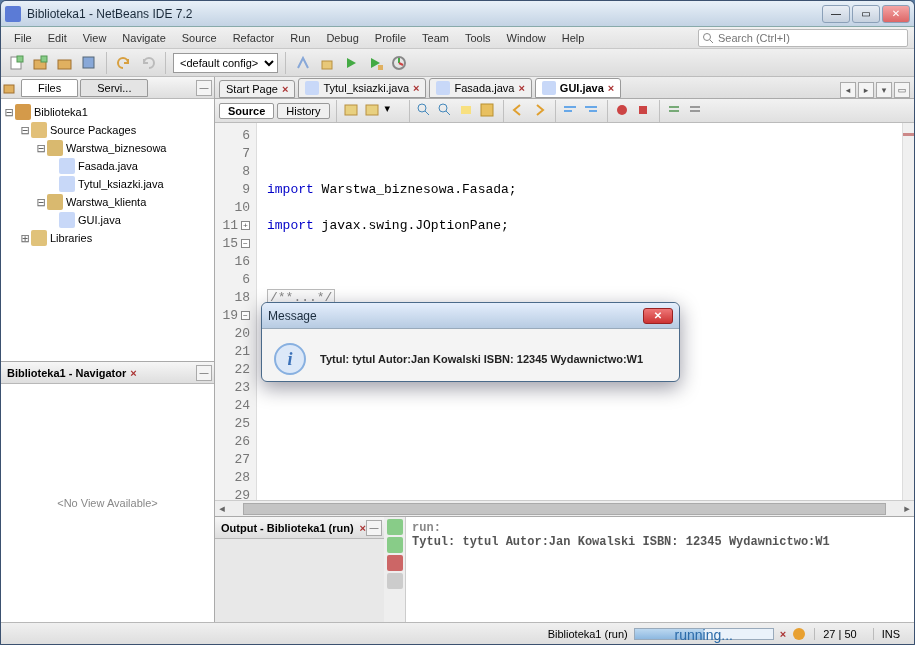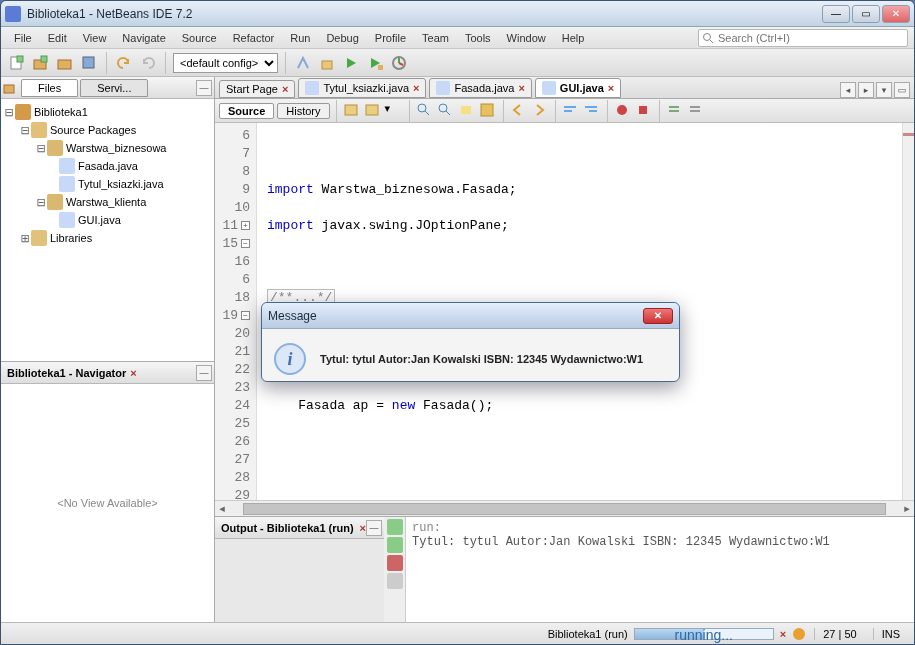--- a/index.html
+++ b/index.html
@@ -83,21 +83,21 @@
 .err-stripe .mark { height:3px; background:#c88; margin-top:10px; }
 .hscroll { height:16px; background:#eee; border-top:1px solid #ccc; display:flex; align-items:center; }
 .hscroll .thumb { height:12px; background:#c4c4c4; border:1px solid #aaa; margin:0 14px; flex:1; }
 .hscroll .arr { width:14px; text-align:center; color:#666; }
 
 
 .output { height:106px; border-top:1px solid #aaa; display:flex; }
 .out-body { flex:1; display:flex; background:#fff; }
 .out-ctrl { width:22px; background:#eee; border-right:1px solid #ccc; display:flex; flex-direction:column; align-items:center; padding-top:2px; gap:2px; }
 .out-ctrl .ob { width:16px; height:16px; border-radius:2px; }
-.out-text { flex:1; padding:4px 6px; font-family:"Courier New", monospace; font-size:12px; color:#555; }
+.out-text { flex:1; padding:4px 6px; font-family:"Courier New", monospace; font-size:12px; color:#555;font-weight:bold; }
 .out-text .run { color:#888; }
 
 
 .statusbar { position:absolute; left:0; right:0; bottom:0; height:22px; background:linear-gradient(#f0f0f0,#dedede); border-top:1px solid #b8b8b8; display:flex; align-items:center; padding:0 6px; font-size:11px; gap:8px; }
 .statusbar .task { margin-left:auto; display:flex; align-items:center; gap:6px; }
 .statusbar .prog { width:140px; height:12px; border:1px solid #9ab; background:#eaf2fa; position:relative; }
 .statusbar .prog .fill { position:absolute; inset:0; width:50%; background:linear-gradient(#bcd8f0,#8db8e0); }
 .statusbar .prog .txt { position:absolute; inset:0; text-align:center; font-size:14px; color:#2a6aa8; line-height:12px; }
 .statusbar .cell { border-left:1px solid #bbb; padding:0 8px; }
 
@@ -435,21 +435,20 @@
           <div class="ln">29</div>
         </div>
         <div class="code">
 <div class="row"></div>
 <div class="row"><span class="kw">import</span> Warstwa_biznesowa.Fasada;</div>
 <div class="row"><span class="kw">import</span> javax.swing.JOptionPane;</div>
 <div class="row"></div>
 <div class="row"><span class="box com">/**...*/</span></div>
 <div class="row"><span class="kw">public class</span> GUI {</div>
 <div class="row"></div>
-<div class="row">    Fasada ap = <span class="kw">new</span> Fasada();</div>
 <div class="row"></div>
 
 
 
 
 
 
 
 
 

